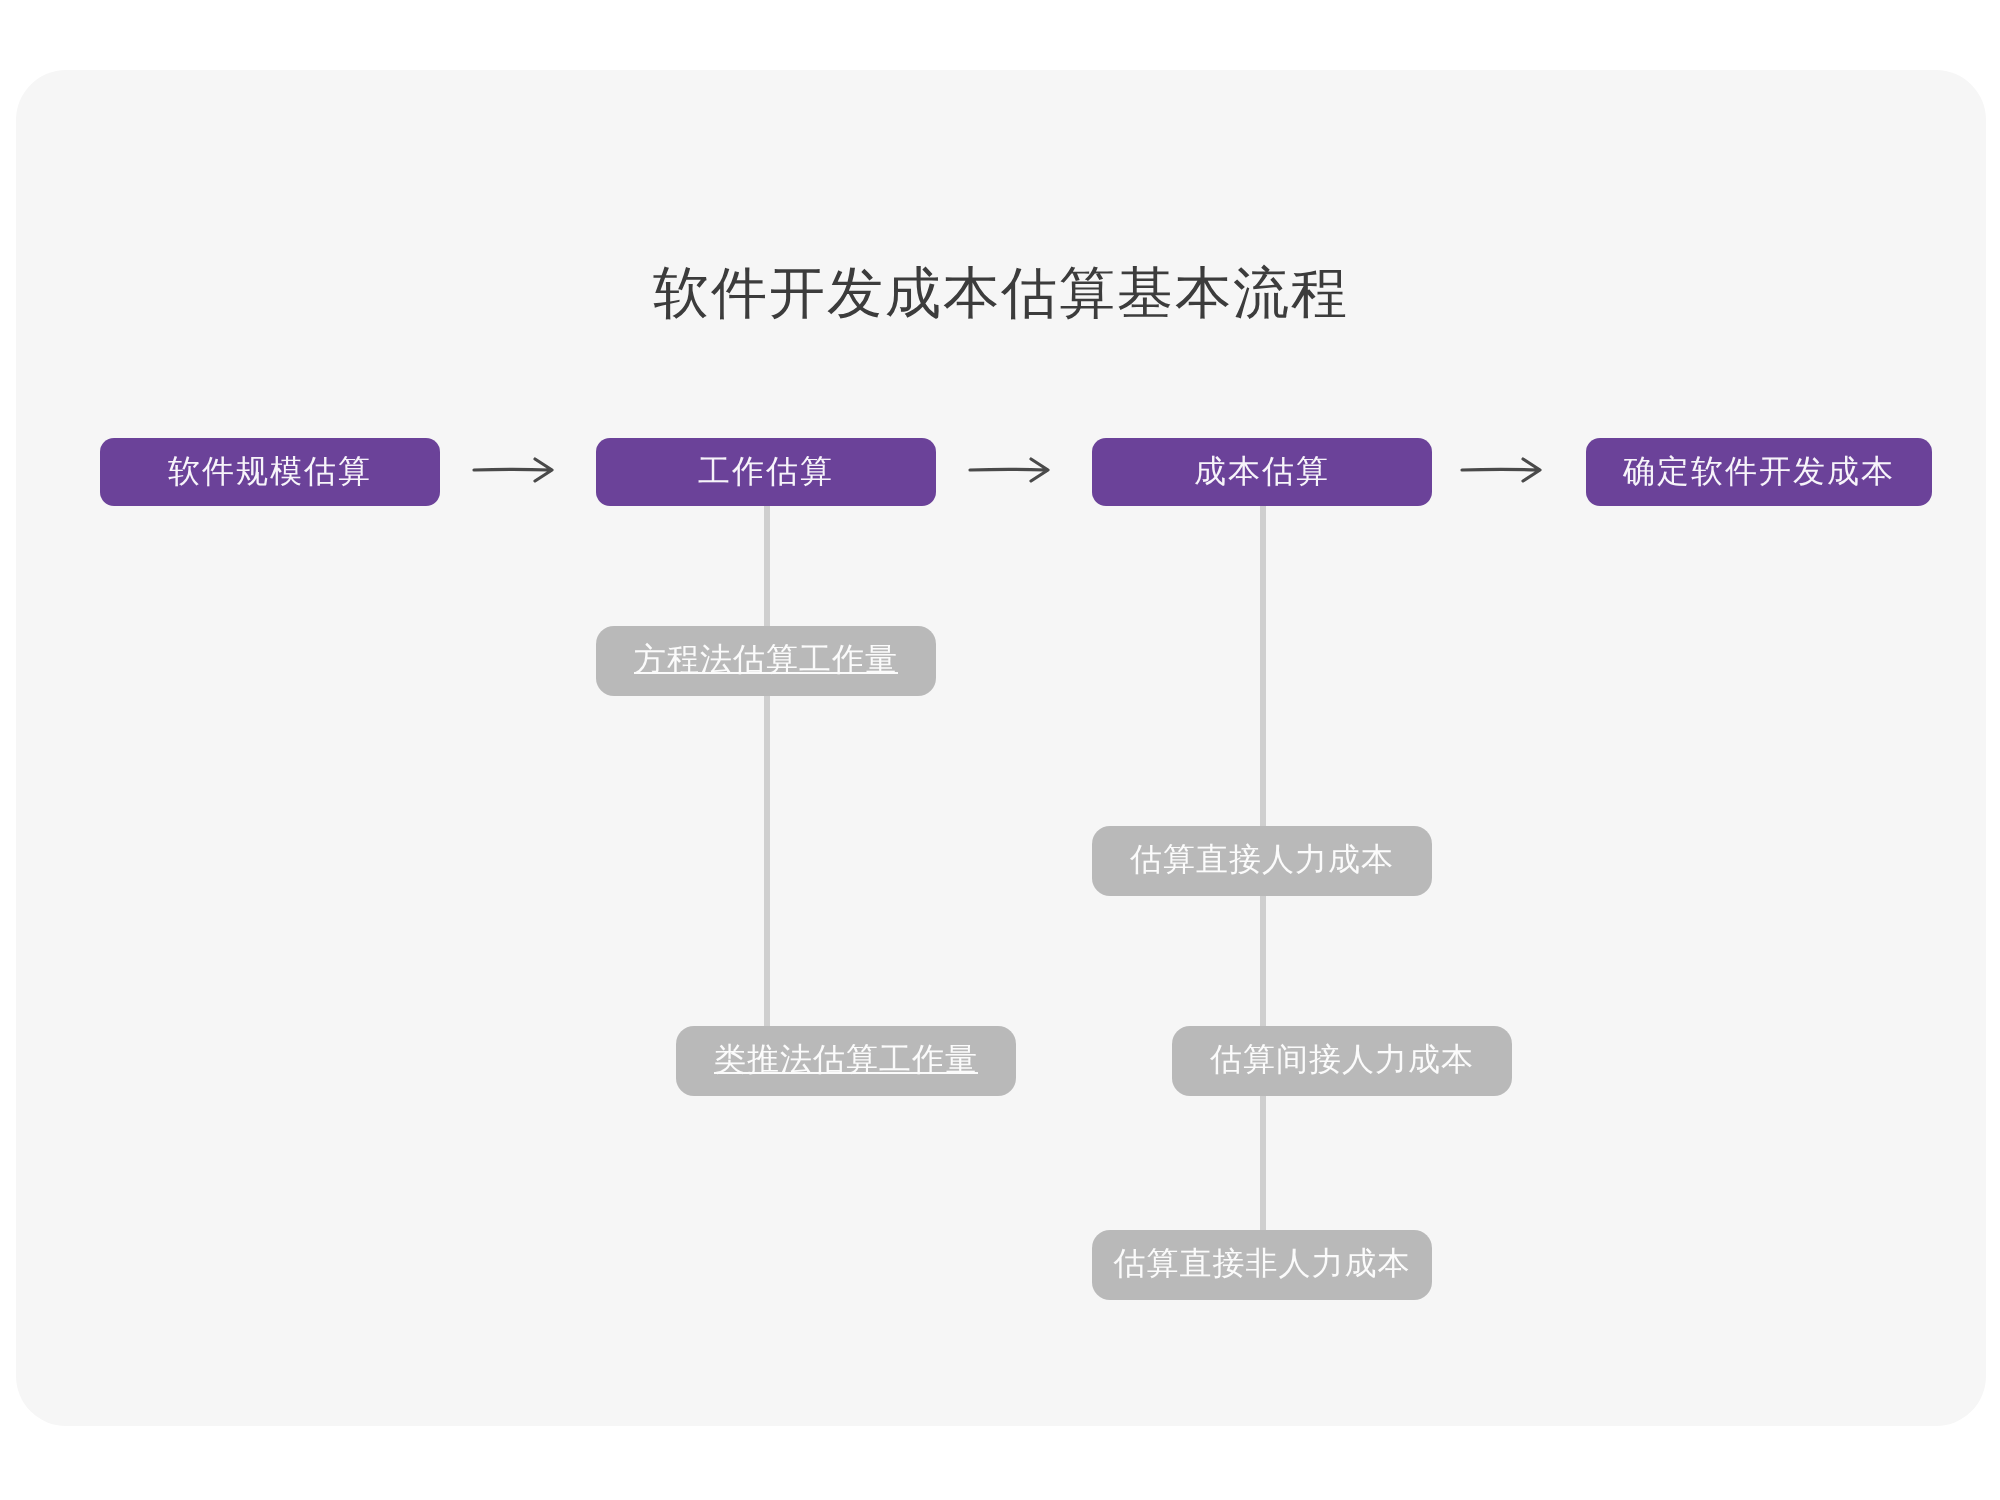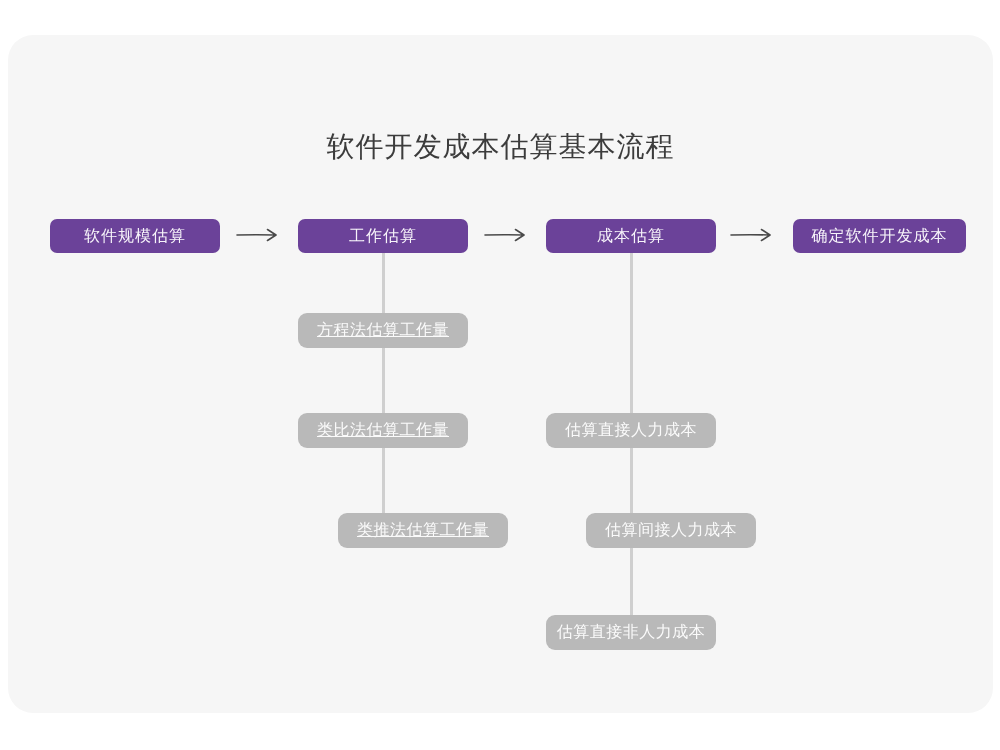--- a/index.html
+++ b/index.html
@@ -95,23 +95,20 @@
       <path d="M1 7 C 14 6.6, 27 6.6, 39 7 M31.5 1.5 L40 7 L31.5 12.5" fill="none" stroke="currentColor" stroke-width="1.6" stroke-linecap="round" stroke-linejoin="round"></path>
     </svg>
 
     <div class="pbox pbox-4">
       <span>确定软件开发成本</span>
     </div>
 
     <div class="gbox ga row-1">
       <span>方程法估算工作量</span>
     </div>
-    <div class="gbox ga row-2">
-      <span>类比法估算工作量</span>
-    </div>
     <div class="gbox ga row-3">
       <span>类推法估算工作量</span>
     </div>
 
     <div class="gbox gb row-2">
       <span>估算直接人力成本</span>
     </div>
     <div class="gbox gb row-3">
       <span>估算间接人力成本</span>
     </div>

